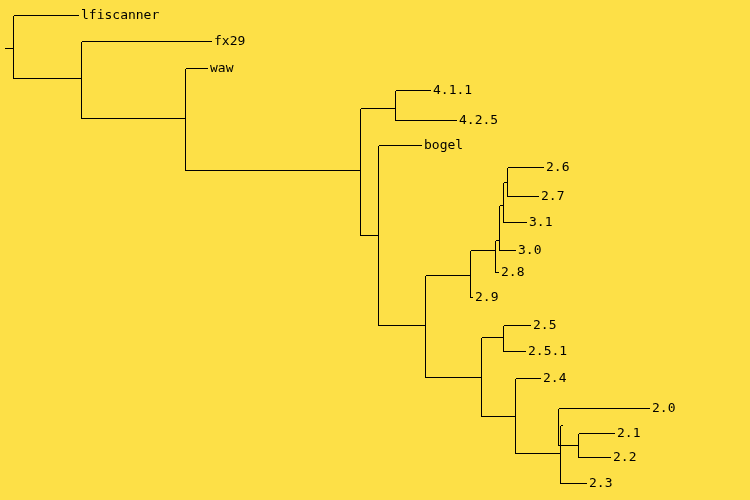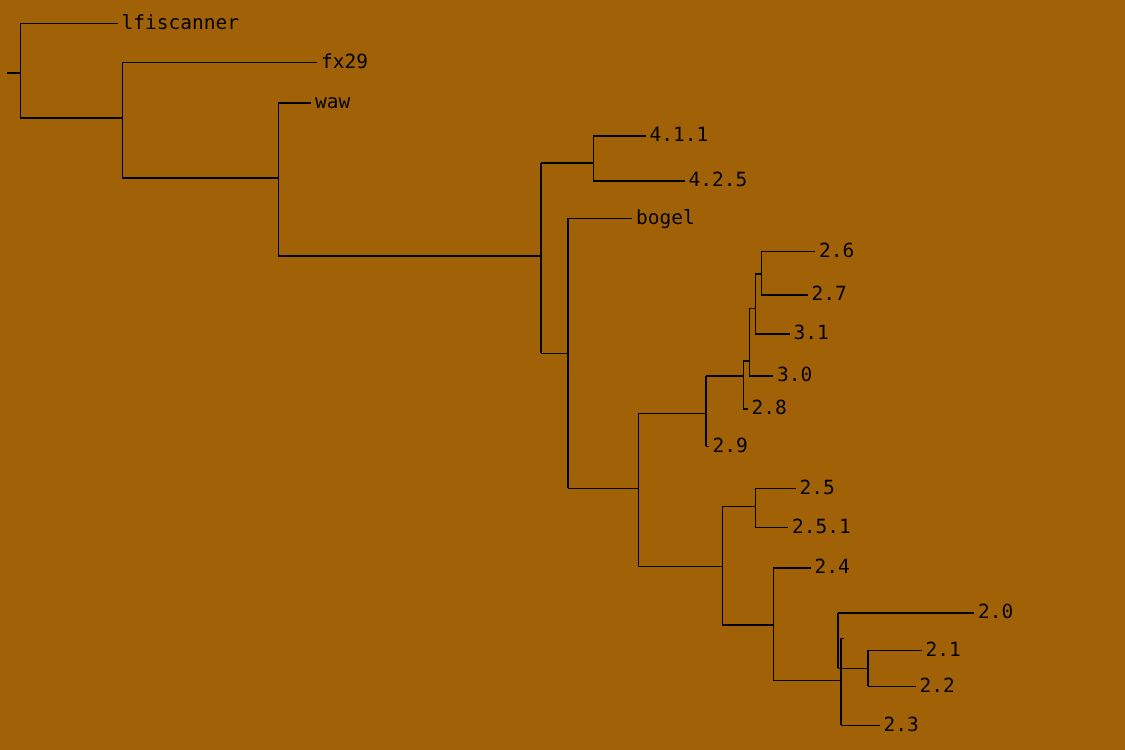--- a/index.html
+++ b/index.html
@@ -7,21 +7,21 @@
     padding: 0;
     background: #ffffff;
   }
   body {
     font-family: "DejaVu Sans Mono", monospace;
   }
   #tree-root {
     position: relative;
     width: 750px;
     height: 500px;
-    background: #a16207;
+    background: #fde047;
     overflow: hidden;
   }
   #tree-svg {
     position: absolute;
     left: 0;
     top: 0;
     width: 750px;
     height: 500px;
     display: block;
   }

